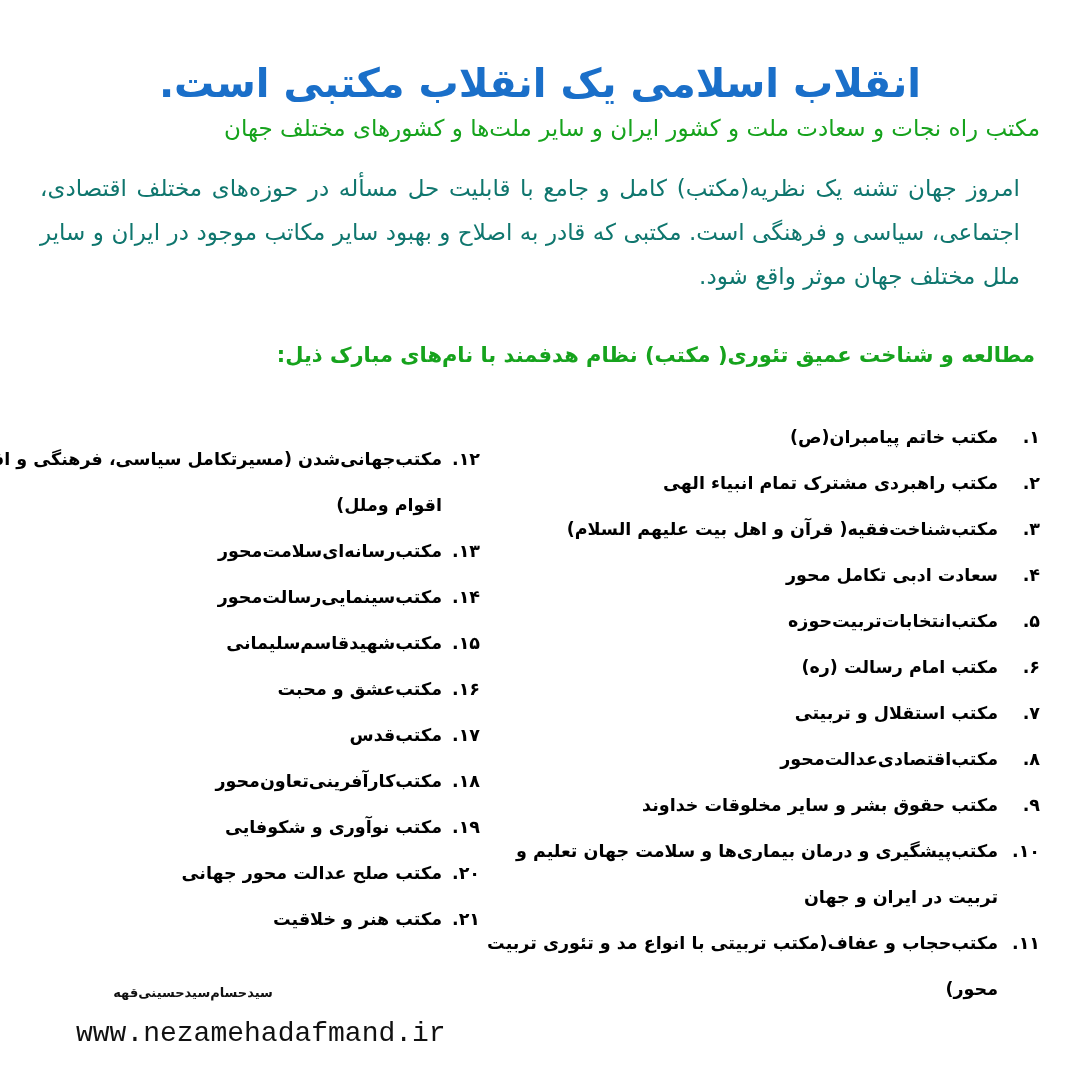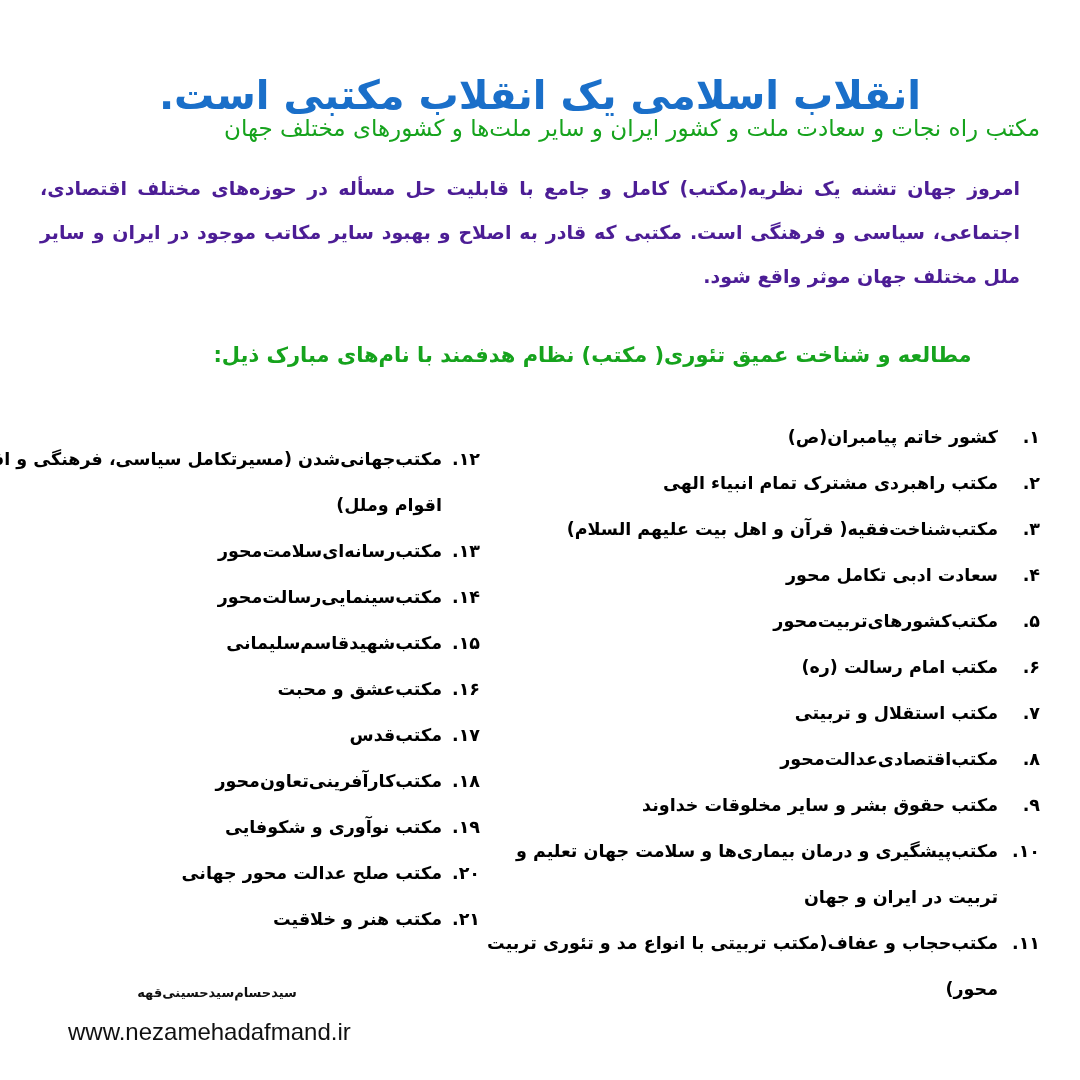--- a/index.html
+++ b/index.html
@@ -2,90 +2,89 @@
 <html><head>
   <meta charset="utf-8">
   <style>
     html, body { margin: 0; padding: 0; background: #ffffff; }
     body {
       width: 1080px; height: 1080px; position: relative; overflow: hidden;
       font-family: "DejaVu Sans", sans-serif; color: #000;
     }
     .rtl { direction: rtl; unicode-bidi: embed; }
     .title {
-      position: absolute; left: 0; right: 0; top: 38px;
+      position: absolute; left: 0; right: 0; top: 26px;
       text-align: center; font-size: 40px; font-weight: bold; color: #1a6fc9;
       line-height: 60px;
     }
     .subtitle {
       position: absolute; right: 40px; left: 20px; top: 108px;
       font-size: 23px; font-weight: normal; color: #16a31d; line-height: 40px;
       text-align: right;
     }
     .intro {
       position: absolute; right: 60px; left: 40px; top: 166px;
-      font-size: 19px; line-height: 44px; text-align: justify; text-align-last: right;
-      color: #4c1d95;
-      font-weight: bold;
+      font-size: 23px; line-height: 44px; text-align: justify; text-align-last: right;
+      color: #0f766e;
     }
     .subhead {
       position: absolute; right: 45px; left: 150px; top: 335px;
-      font-size: 21px; font-weight: bold; color: #16a31d; line-height: 40px; text-align: center;
+      font-size: 21px; font-weight: bold; color: #16a31d; line-height: 40px; text-align: right;
     }
     .col { position: absolute; margin: 0; padding: 0; list-style: none; }
     .col-right { right: 40px; width: 560px; top: 414px; }
     .col-left { right: 600px; width: 550px; top: 436px; }
     .item {
       font-size: 17.5px; font-weight: bold; line-height: 46px; text-align: right;
       display: flex; flex-direction: row; gap: 12px; color: #000;
     }
     .item .num { flex: 0 0 auto; min-width: 30px; }
     .item .txt { flex: 1 1 auto; }
     .col-left .item { gap: 8px; }
     .signature {
-      position: absolute; left: 132px; width: 170px; top: 985px;
+      position: absolute; left: 108px; width: 170px; top: 985px;
       font-size: 13px; font-weight: bold; text-align: center; color: #111;
     }
     .website {
-      position: absolute; left: 68px; top: 1018px;
-      font-family: Liberation Sans, sans-serif; font-size: 24px; color: #111;
+      position: absolute; left: 76px; top: 1018px;
+      font-family: Liberation Mono, monospace; font-size: 28px; color: #111;
       direction: ltr;
     }
   </style>
 </head>
 <body>
 
 <h1 class="title rtl">انقلاب اسلامی یک انقلاب مکتبی است.</h1>
 
 <div class="subtitle rtl">مکتب راه نجات و سعادت ملت و کشور ایران و سایر ملت‌ها و کشورهای مختلف جهان</div>
 
 <p class="intro rtl" style="margin:0;">امروز جهان تشنه یک نظریه(مکتب) کامل و جامع با قابلیت حل مسأله در حوزه‌های مختلف اقتصادی، اجتماعی، سیاسی و فرهنگی است. مکتبی که قادر به اصلاح و بهبود سایر مکاتب موجود در ایران و سایر ملل مختلف جهان موثر واقع شود.</p>
 
 <div class="subhead rtl">مطالعه و شناخت عمیق تئوری( مکتب) نظام هدفمند با نام‌های مبارک ذیل:</div>
 
 <ol class="col col-right rtl">
   <li class="item">
       <span class="num">۱.</span>
-      <span class="txt">کشور خاتم پیامبران(ص)</span>
+      <span class="txt">مکتب خاتم پیامبران(ص)</span>
     </li>
   <li class="item">
       <span class="num">۲.</span>
       <span class="txt">مکتب راهبردی مشترک تمام انبیاء الهی</span>
     </li>
   <li class="item">
       <span class="num">۳.</span>
       <span class="txt">مکتب‌شناخت‌فقیه( قرآن و اهل بیت علیهم السلام)</span>
     </li>
   <li class="item">
       <span class="num">۴.</span>
       <span class="txt">سعادت ادبی تکامل محور</span>
     </li>
   <li class="item">
       <span class="num">۵.</span>
-      <span class="txt">مکتب‌کشورهای‌تربیت‌محور</span>
+      <span class="txt">مکتب‌انتخابات‌تربیت‌حوزه</span>
     </li>
   <li class="item">
       <span class="num">۶.</span>
       <span class="txt">مکتب امام رسالت (ره)</span>
     </li>
   <li class="item">
       <span class="num">۷.</span>
       <span class="txt">مکتب استقلال و تربیتی</span>
     </li>
   <li class="item">

